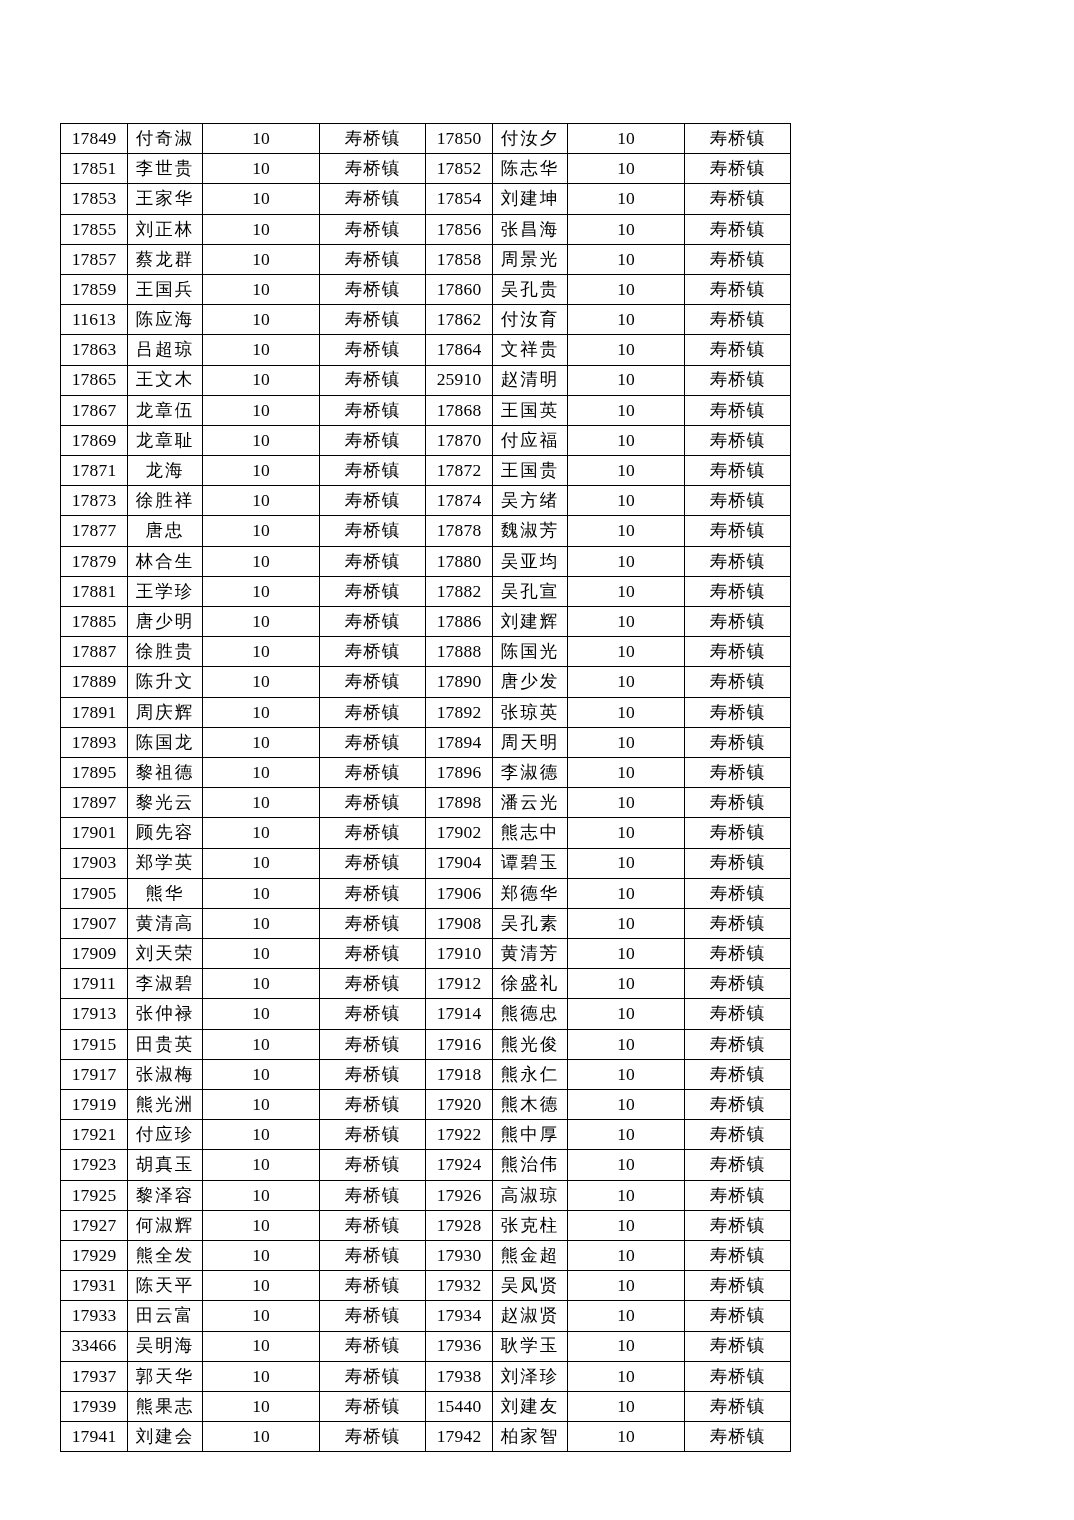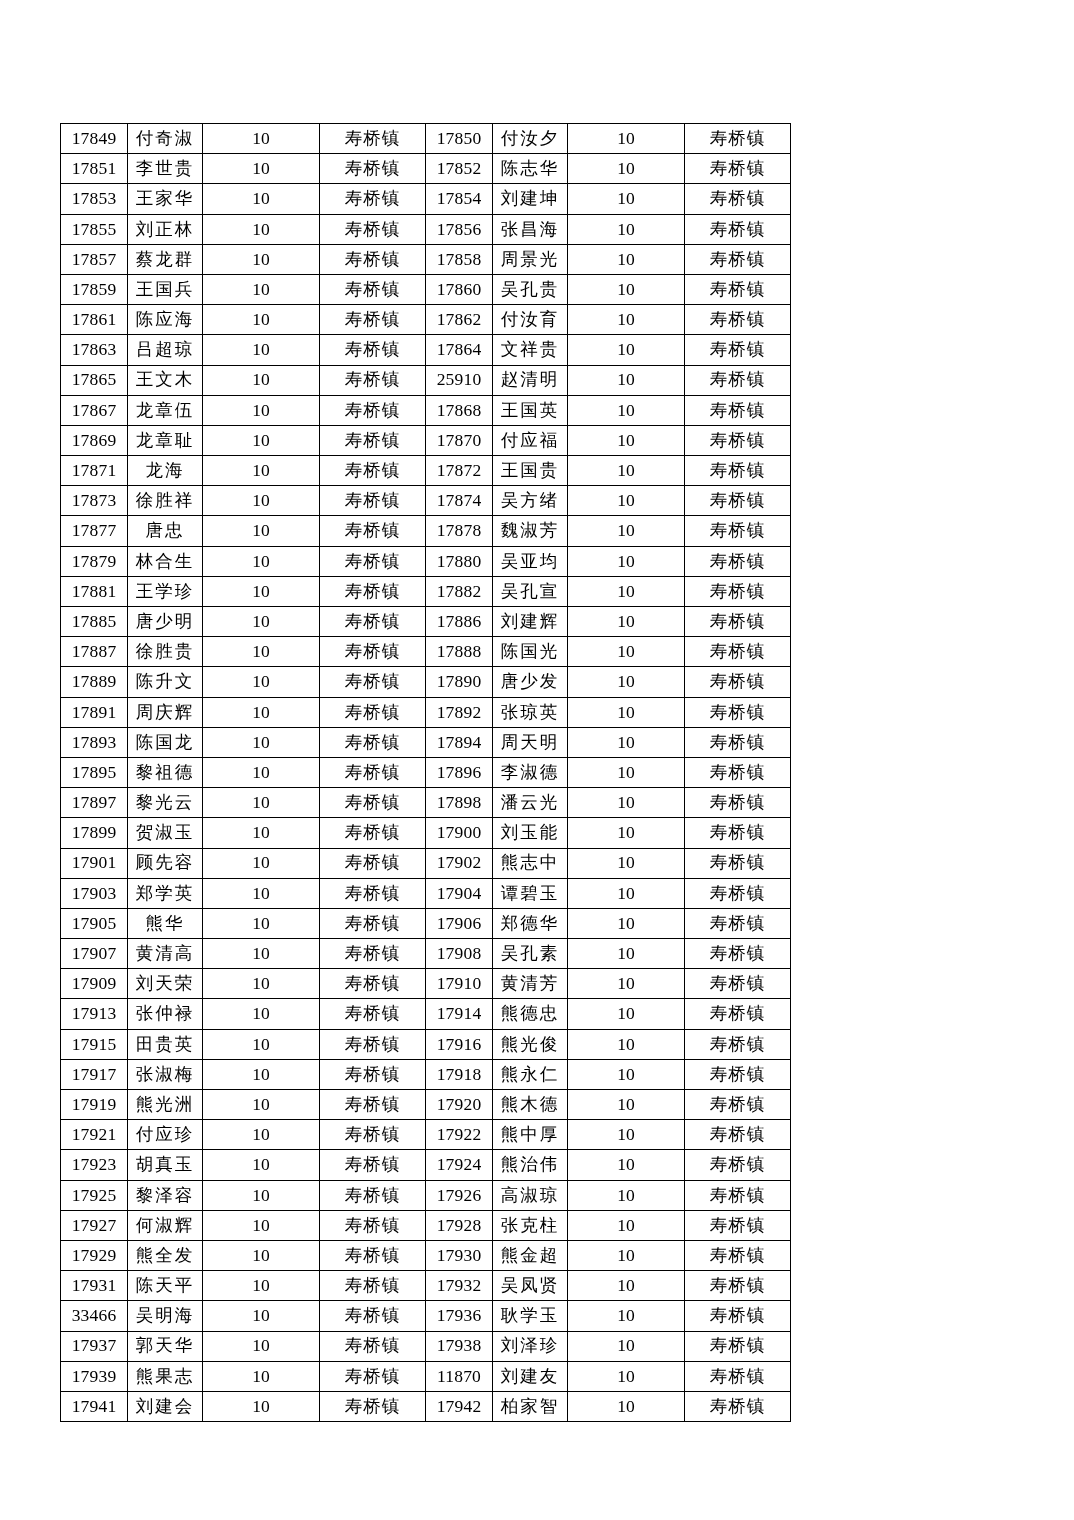--- a/index.html
+++ b/index.html
@@ -117,21 +117,21 @@
           <td class="id">17859</td>
           <td class="name">王国兵</td>
           <td class="amt">10</td>
           <td class="town">寿桥镇</td>
           <td class="id">17860</td>
           <td class="name">吴孔贵</td>
           <td class="amt">10</td>
           <td class="town">寿桥镇</td>
         </tr>
         <tr>
-          <td class="id">17861</td>
+          <td class="id">11613</td>
           <td class="name">陈应海</td>
           <td class="amt">10</td>
           <td class="town">寿桥镇</td>
           <td class="id">17862</td>
           <td class="name">付汝育</td>
           <td class="amt">10</td>
           <td class="town">寿桥镇</td>
         </tr>
         <tr>
           <td class="id">17863</td>
@@ -287,30 +287,20 @@
           <td class="id">17897</td>
           <td class="name">黎光云</td>
           <td class="amt">10</td>
           <td class="town">寿桥镇</td>
           <td class="id">17898</td>
           <td class="name">潘云光</td>
           <td class="amt">10</td>
           <td class="town">寿桥镇</td>
         </tr>
         <tr>
-          <td class="id">17899</td>
-          <td class="name">贺淑玉</td>
-          <td class="amt">10</td>
-          <td class="town">寿桥镇</td>
-          <td class="id">17900</td>
-          <td class="name">刘玉能</td>
-          <td class="amt">10</td>
-          <td class="town">寿桥镇</td>
-        </tr>
-        <tr>
           <td class="id">17901</td>
           <td class="name">顾先容</td>
           <td class="amt">10</td>
           <td class="town">寿桥镇</td>
           <td class="id">17902</td>
           <td class="name">熊志中</td>
           <td class="amt">10</td>
           <td class="town">寿桥镇</td>
         </tr>
         <tr>
@@ -347,20 +337,30 @@
           <td class="id">17909</td>
           <td class="name">刘天荣</td>
           <td class="amt">10</td>
           <td class="town">寿桥镇</td>
           <td class="id">17910</td>
           <td class="name">黄清芳</td>
           <td class="amt">10</td>
           <td class="town">寿桥镇</td>
         </tr>
         <tr>
+          <td class="id">17911</td>
+          <td class="name">李淑碧</td>
+          <td class="amt">10</td>
+          <td class="town">寿桥镇</td>
+          <td class="id">17912</td>
+          <td class="name">徐盛礼</td>
+          <td class="amt">10</td>
+          <td class="town">寿桥镇</td>
+        </tr>
+        <tr>
           <td class="id">17913</td>
           <td class="name">张仲禄</td>
           <td class="amt">10</td>
           <td class="town">寿桥镇</td>
           <td class="id">17914</td>
           <td class="name">熊德忠</td>
           <td class="amt">10</td>
           <td class="town">寿桥镇</td>
         </tr>
         <tr>
@@ -447,20 +447,30 @@
           <td class="id">17931</td>
           <td class="name">陈天平</td>
           <td class="amt">10</td>
           <td class="town">寿桥镇</td>
           <td class="id">17932</td>
           <td class="name">吴凤贤</td>
           <td class="amt">10</td>
           <td class="town">寿桥镇</td>
         </tr>
         <tr>
+          <td class="id">17933</td>
+          <td class="name">田云富</td>
+          <td class="amt">10</td>
+          <td class="town">寿桥镇</td>
+          <td class="id">17934</td>
+          <td class="name">赵淑贤</td>
+          <td class="amt">10</td>
+          <td class="town">寿桥镇</td>
+        </tr>
+        <tr>
           <td class="id">33466</td>
           <td class="name">吴明海</td>
           <td class="amt">10</td>
           <td class="town">寿桥镇</td>
           <td class="id">17936</td>
           <td class="name">耿学玉</td>
           <td class="amt">10</td>
           <td class="town">寿桥镇</td>
         </tr>
         <tr>
@@ -471,21 +481,21 @@
           <td class="id">17938</td>
           <td class="name">刘泽珍</td>
           <td class="amt">10</td>
           <td class="town">寿桥镇</td>
         </tr>
         <tr>
           <td class="id">17939</td>
           <td class="name">熊果志</td>
           <td class="amt">10</td>
           <td class="town">寿桥镇</td>
-          <td class="id">11870</td>
+          <td class="id">15440</td>
           <td class="name">刘建友</td>
           <td class="amt">10</td>
           <td class="town">寿桥镇</td>
         </tr>
         <tr>
           <td class="id">17941</td>
           <td class="name">刘建会</td>
           <td class="amt">10</td>
           <td class="town">寿桥镇</td>
           <td class="id">17942</td>

